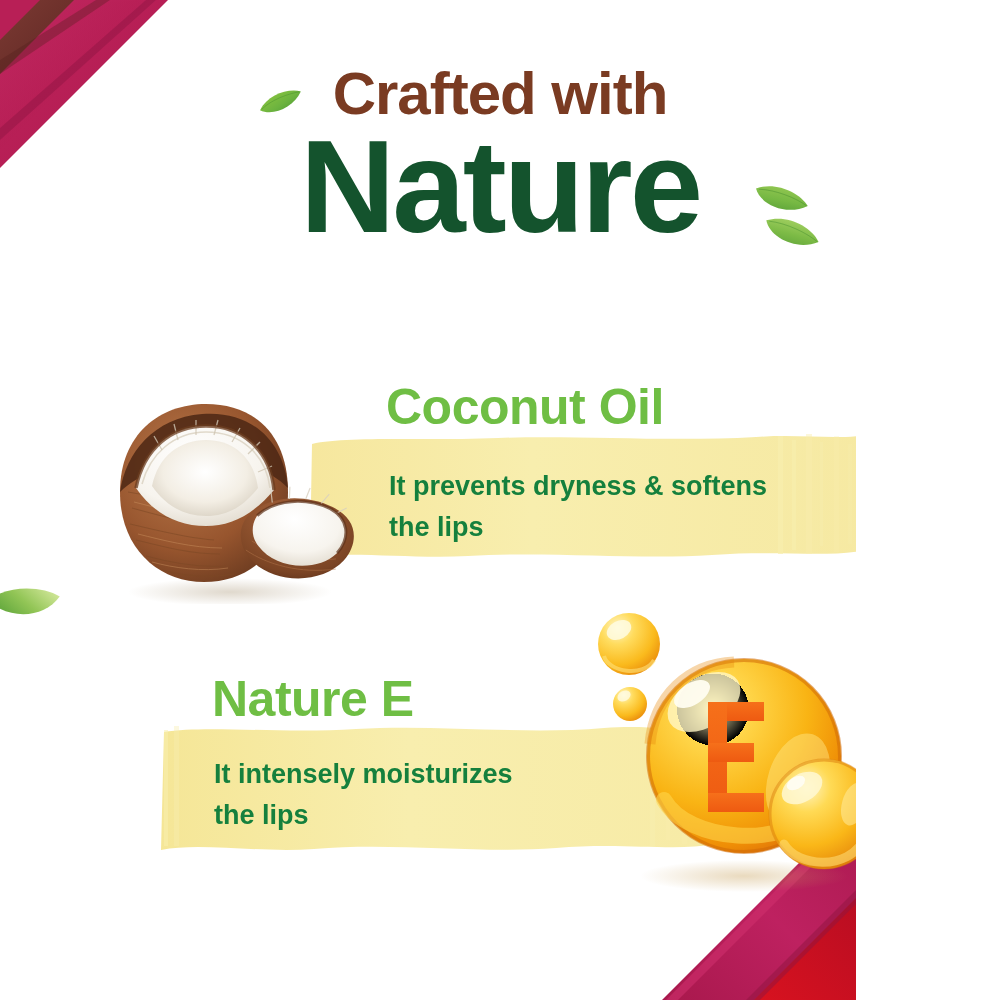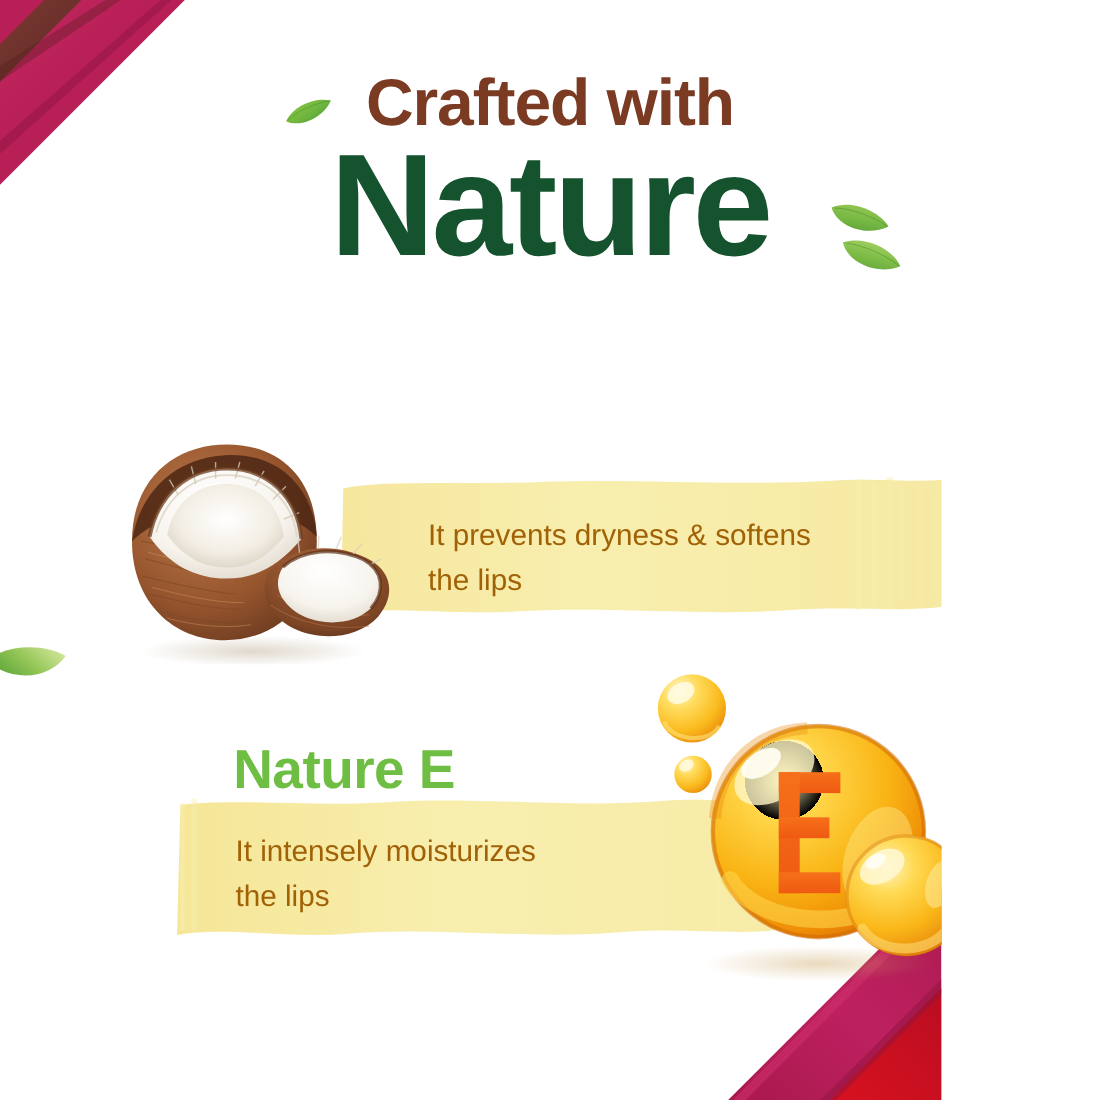--- a/index.html
+++ b/index.html
@@ -69,22 +69,22 @@
     color:#6FBE44;
     white-space:nowrap;
   }
   #title-coconut{left:386px;top:380px;}
   #title-vitamin{left:212px;top:672px;}
 
   .ing-desc{
     position:absolute;z-index:3;
     font-size:27px;
     line-height:41px;
-    font-weight:normal;
-    color:#a16207;
+    font-weight:bold;
+    color:#15803d;
     white-space:pre-line;
   }
   #desc-coconut{left:389px;top:466px;width:470px;}
   #desc-vitamin{left:214px;top:754px;width:420px;}
 
   
   .art{position:absolute;z-index:2;pointer-events:none;}
   #art-coconut{left:102px;top:396px;width:268px;height:208px;}
   #art-vitamin{left:584px;top:604px;width:300px;height:290px;}
 </style>
@@ -215,20 +215,21 @@
              L558,120 C520,128 470,120 404,125 C330,130 240,121 160,126
              C104,129 44,121 2,127 Z" fill="url(#bgy1)"></path>
     <rect x="470" y="6" width="5" height="118" fill="#F8EEAE" opacity="0.7"></rect>
     <rect x="484" y="10" width="4" height="110" fill="#F8EEAE" opacity="0.55"></rect>
     <rect x="498" y="4" width="6" height="120" fill="#F8EEAE" opacity="0.45"></rect>
     <rect x="512" y="12" width="3" height="104" fill="#F8EEAE" opacity="0.4"></rect>
     <rect x="526" y="6" width="5" height="116" fill="#F8EEAE" opacity="0.3"></rect>
     <rect x="540" y="14" width="4" height="100" fill="#F8EEAE" opacity="0.25"></rect>
   </svg>
 
+  <div class="ing-title" id="title-coconut">Coconut Oil</div>
   <div class="ing-desc" id="desc-coconut">It prevents dryness &amp; softens
 the lips</div>
 
   <svg class="art" id="art-coconut" viewBox="0 0 268 208">
     <defs>
       <radialGradient id="huskOuter" cx="0.38" cy="0.35" r="0.85">
         <stop offset="0%" stop-color="#B9794A"></stop>
         <stop offset="55%" stop-color="#97552E"></stop>
         <stop offset="100%" stop-color="#59301A"></stop>
       </radialGradient>

